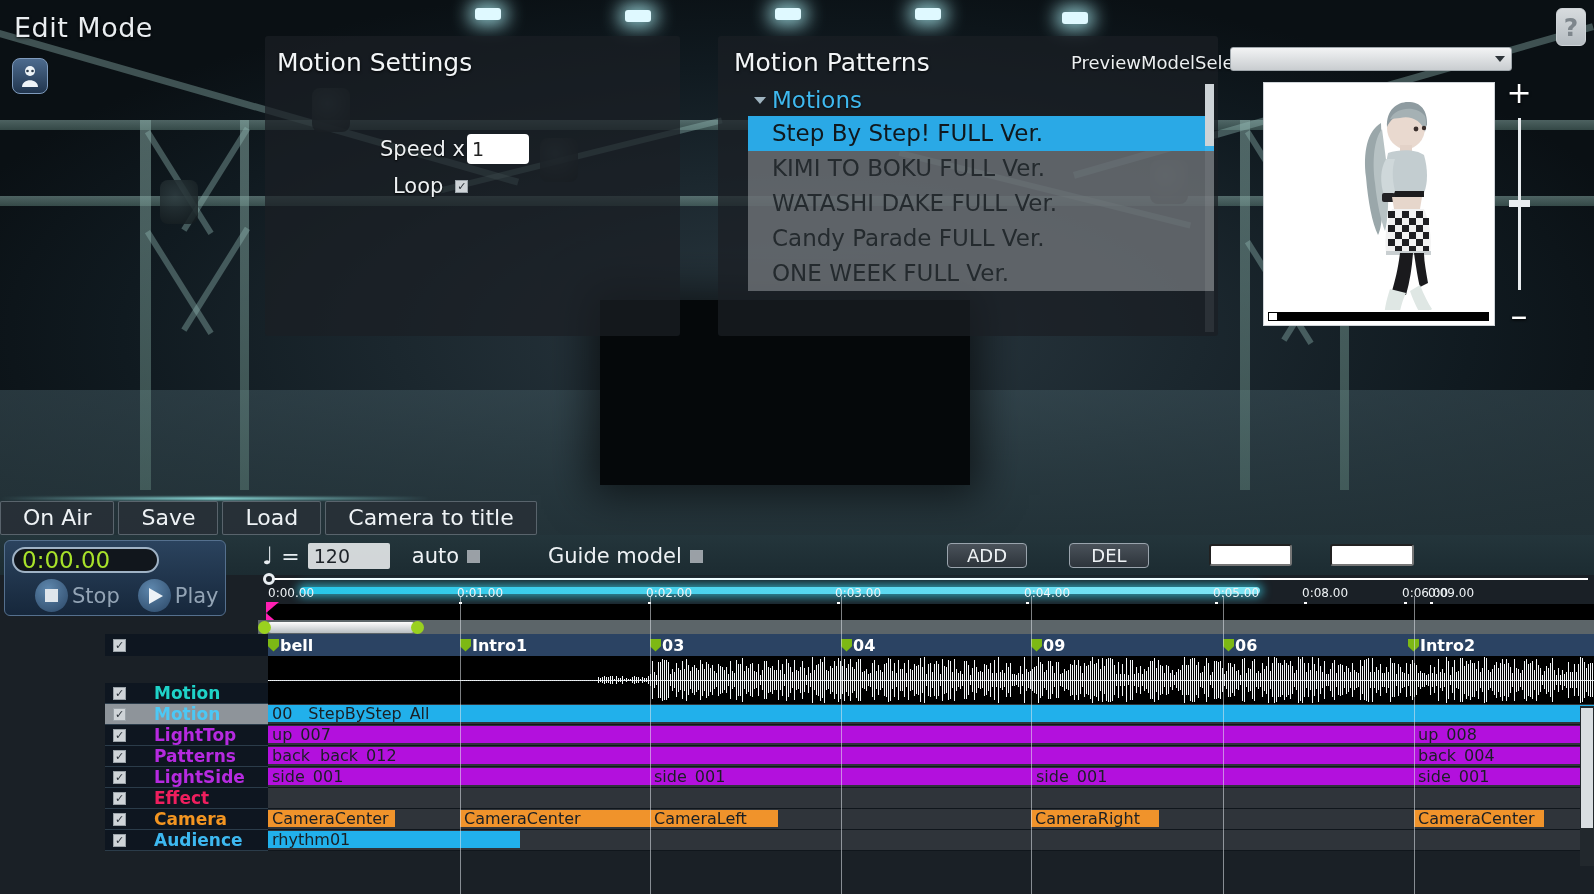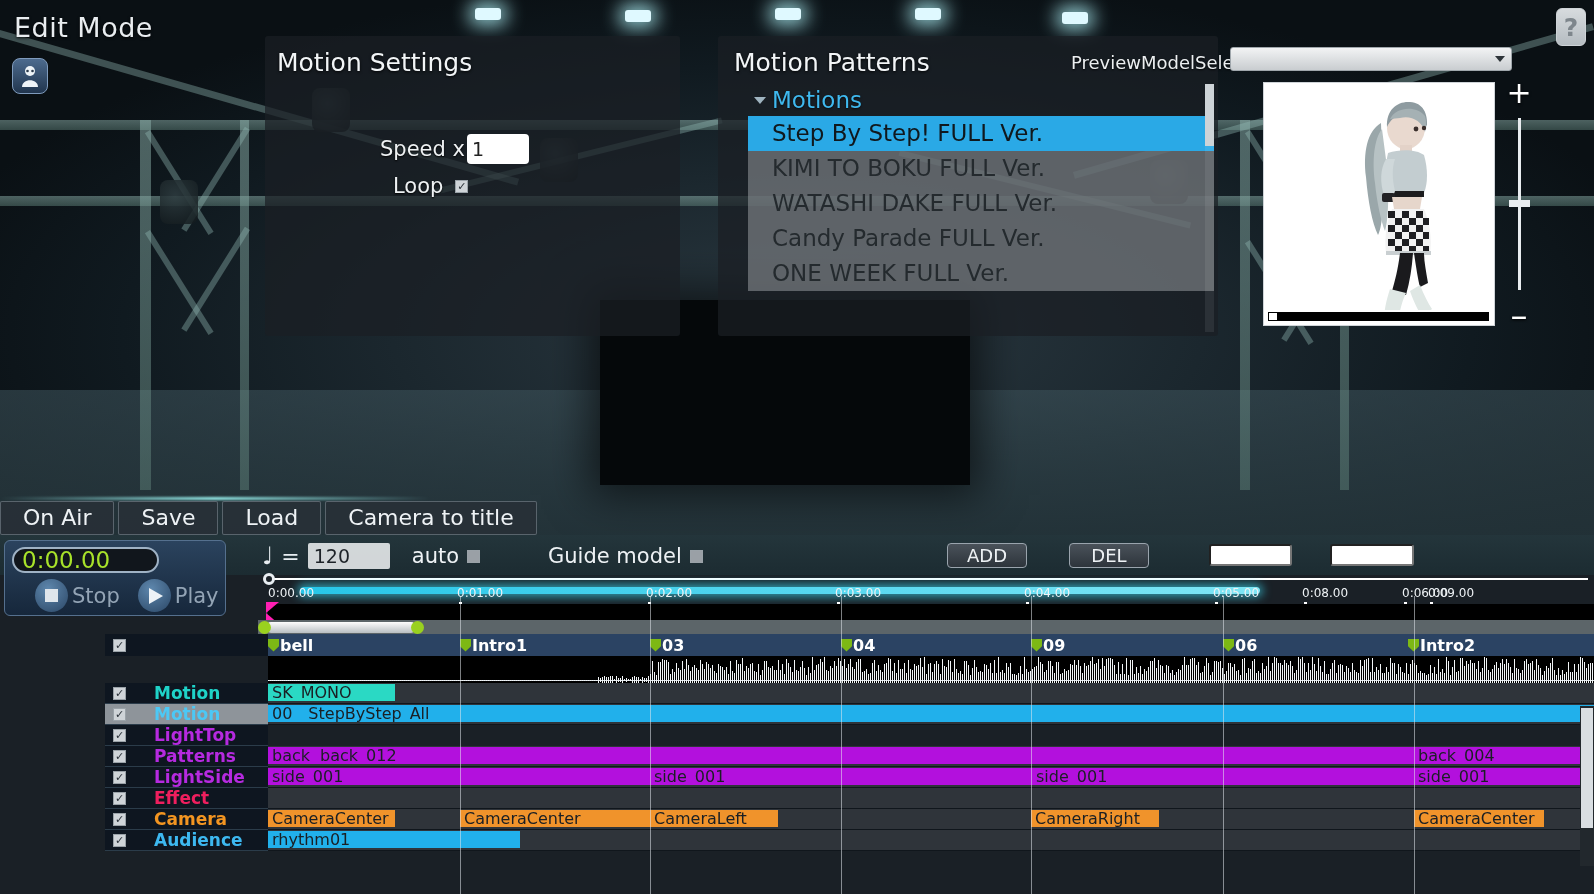--- a/index.html
+++ b/index.html
@@ -1242,37 +1242,38 @@
       <div class="wave-bar" style="left: 1322px; width: 1px; top: 6.50629px; height: 34.9874px;"></div>
       <div class="wave-bar" style="left: 1324px; width: 1px; top: 7.11054px; height: 33.7789px;"></div>
     </div>
 
   <div class="tracks" id="tracks">
       <div class="track-row" style="top: 49px; height: 21px;">
         <div class="lbl-cell">
           <span class="cb lbl-cb">✓</span>
           <span class="lbl-txt" style="color: rgb(31, 211, 200);">Motion</span>
         </div>
-        <div class="lane">
-          <div class="clip" style="left: 0px; width: 127px; background: rgb(42, 217, 196);">SK_MONO</div>
-        </div>
       </div>
       <div class="track-row" style="top: 70px; height: 21px;">
         <div class="lbl-cell hl">
           <span class="cb lbl-cb">✓</span>
           <span class="lbl-txt" style="color: rgb(76, 200, 245);">Motion</span>
         </div>
         <div class="lane">
           <div class="clip" style="left: 0px; width: 1326px; background: rgb(33, 176, 235);">00__StepByStep_All</div>
         </div>
       </div>
       <div class="track-row" style="top: 91px; height: 21px;">
         <div class="lbl-cell">
           <span class="cb lbl-cb">✓</span>
           <span class="lbl-txt" style="color: rgb(182, 42, 224);">LightTop</span>
+        </div>
+        <div class="lane">
+          <div class="clip" style="left: 0px; width: 1146px; background: rgb(179, 16, 221);">up_007</div>
+          <div class="clip" style="left: 1146px; width: 180px; background: rgb(179, 16, 221);">up_008</div>
         </div>
       </div>
       <div class="track-row" style="top: 112px; height: 21px;">
         <div class="lbl-cell">
           <span class="cb lbl-cb">✓</span>
           <span class="lbl-txt" style="color: rgb(182, 42, 224);">Patterns</span>
         </div>
         <div class="lane">
           <div class="clip" style="left: 0px; width: 48px; background: rgb(179, 16, 221);">back_012</div>
           <div class="clip" style="left: 48px; width: 1098px; background: rgb(179, 16, 221);">back_012</div>

